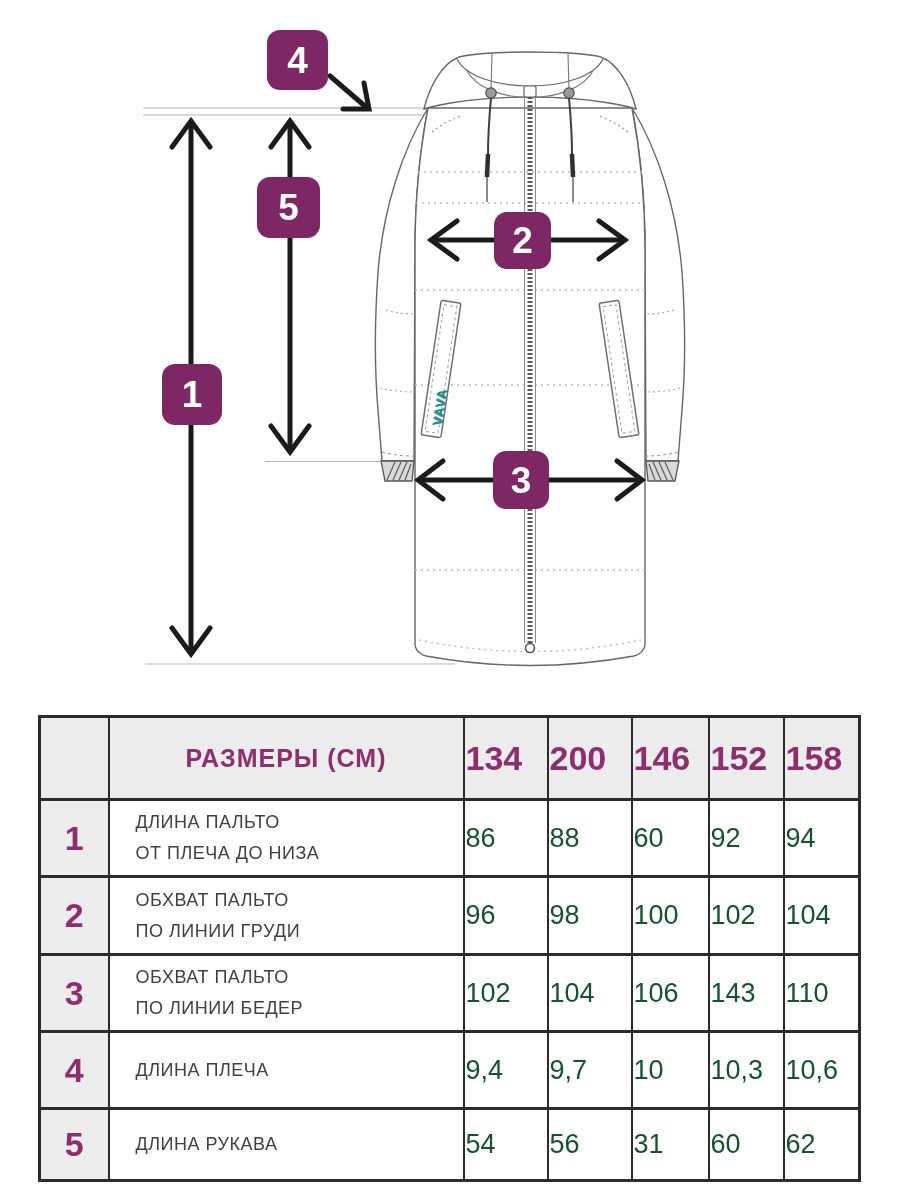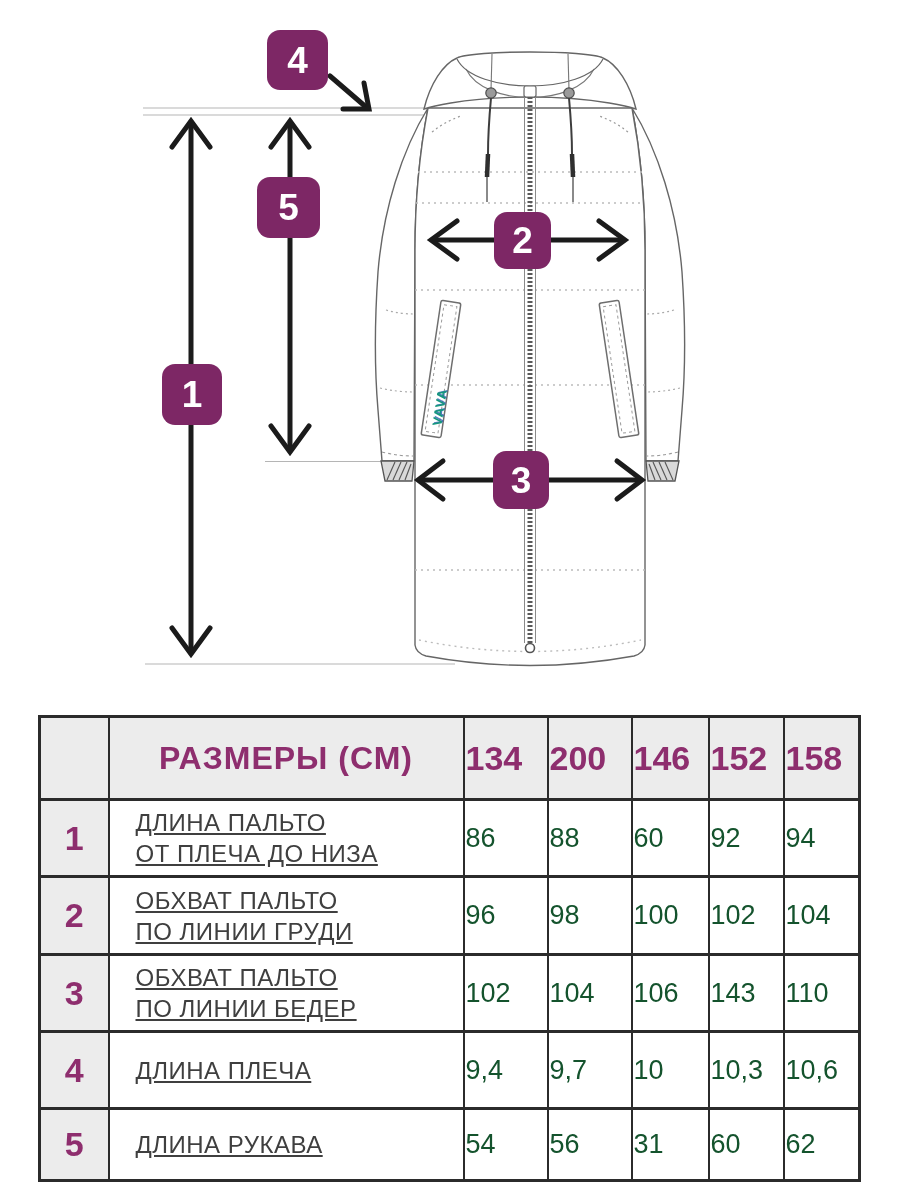--- a/index.html
+++ b/index.html
@@ -29,28 +29,28 @@
   .size-table td{
     border:2px solid #2b2b2b;
     border-top-width:3px;border-bottom-width:3px;
     vertical-align:middle;overflow:hidden;
   }
   .size-table td.gray{background:#ececec;}
   .size-table td.c-num{
     text-align:center;color:#8e2e6e;font-weight:bold;font-size:34px;background:#ececec;
   }
   .size-table td.c-title{
-    text-align:center;color:#8e2e6e;font-weight:bold;font-size:32px;letter-spacing:1px;
+    text-align:center;color:#8e2e6e;font-weight:bold;font-size:25px;letter-spacing:1px;
   }
   .size-table td.c-size{
     color:#8e2e6e;font-weight:bold;font-size:34px;
   }
   .size-table td.c-label{
-    color:#3f3f3f;font-size:24px;line-height:31px;letter-spacing:0.5px;
-    padding-left:26px;white-space:pre-line;background:#fff;text-decoration:underline;
+    color:#3f3f3f;font-size:18px;line-height:31px;letter-spacing:0.5px;
+    padding-left:26px;white-space:pre-line;background:#fff;
   }
   .size-table td.c-val{
     text-align:left;color:#14532d;font-size:27px;background:#fff;
   }
 </style>
 </head>
 <body>
 
 <div class="page">
 

